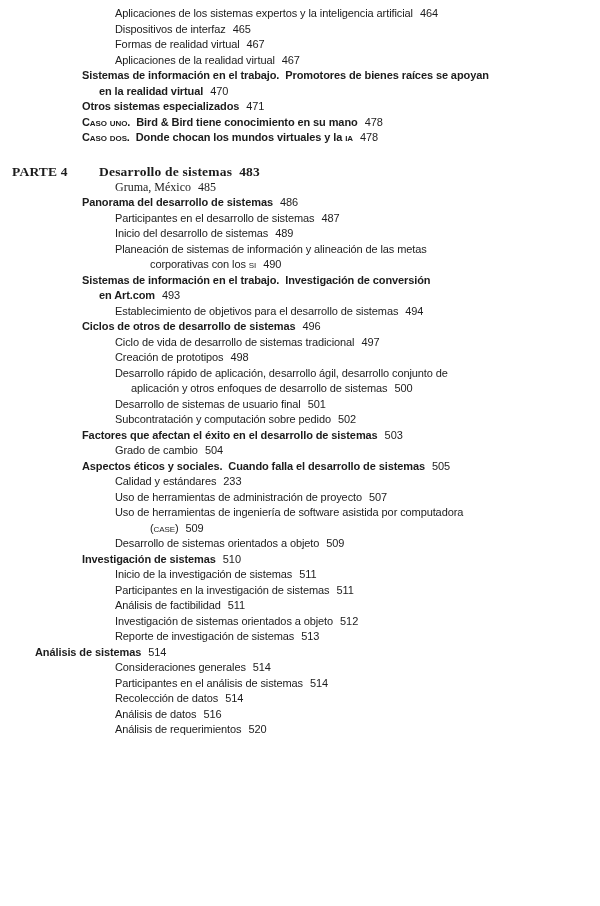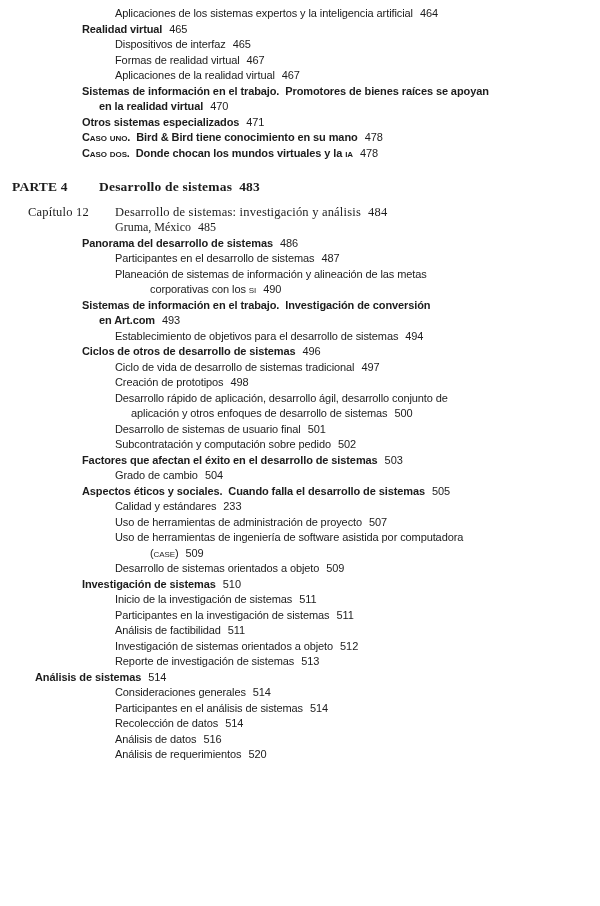--- a/index.html
+++ b/index.html
@@ -34,42 +34,37 @@
   .row.part { font-weight: bold; font-size: 13.5px; line-height: 17px; padding-left: 12px; }
   .row.chapter { font-size: 12.5px; line-height: 16px; }
   .row.part .lab, .row.chapter .lab { width: 87px; flex: 0 0 87px; }
 </style>
 </head>
 <body>
 
 <div class="page">
   <div class="toc" id="toc">
       <div class="row" style="padding-left: 115px;"><span class="txt"><span>Aplicaciones de los sistemas expertos y la inteligencia artificial</span></span><span class="pg">464</span></div>
-      <div class="row b" style="padding-left: 82px;"><span class="txt"><span>Realidad virtual</span></span><span class="pg">465</span></div>
       <div class="row" style="padding-left: 115px;"><span class="txt"><span>Dispositivos de interfaz</span></span><span class="pg">465</span></div>
       <div class="row" style="padding-left: 115px;"><span class="txt"><span>Formas de realidad virtual</span></span><span class="pg">467</span></div>
       <div class="row" style="padding-left: 115px;"><span class="txt"><span>Aplicaciones de la realidad virtual</span></span><span class="pg">467</span></div>
       <div class="row b" style="padding-left: 82px;"><span class="txt"><span>Sistemas de información en el trabajo.&nbsp; Promotores de bienes raíces se apoyan</span></span></div>
       <div class="row b" style="padding-left: 99px;"><span class="txt"><span>en la realidad virtual</span></span><span class="pg">470</span></div>
       <div class="row b" style="padding-left: 82px;"><span class="txt"><span>Otros sistemas especializados</span></span><span class="pg">471</span></div>
       <div class="row b" style="padding-left: 82px;"><span class="txt"><span class="sc">Caso uno.</span><span>&nbsp; Bird &amp; Bird tiene conocimiento en su mano</span></span><span class="pg">478</span></div>
       <div class="row b" style="padding-left: 82px;"><span class="txt"><span class="sc">Caso dos.</span><span>&nbsp; Donde chocan los mundos virtuales y la </span><span class="sc">ia</span></span><span class="pg">478</span></div>
       <div class="row part" style="margin-top: 17px;">
         <span class="lab">PARTE 4</span>
         <span class="txt"><span>Desarrollo de sistemas</span></span>
         <span class="pg">483</span>
       </div>
-      <div class="row chapter" style="margin-top: 9px;">
-        <span class="lab">Capítulo 12</span>
-        <span class="txt"><span>Desarrollo de sistemas: investigación y análisis</span></span>
-        <span class="pg">484</span>
-      </div>
       <div class="row serif" style="padding-left: 115px;"><span class="txt"><span>Gruma, México</span></span><span class="pg">485</span></div>
       <div class="row b" style="padding-left: 82px;"><span class="txt"><span>Panorama del desarrollo de sistemas</span></span><span class="pg">486</span></div>
       <div class="row" style="padding-left: 115px;"><span class="txt"><span>Participantes en el desarrollo de sistemas</span></span><span class="pg">487</span></div>
+      <div class="row" style="padding-left: 115px;"><span class="txt"><span>Inicio del desarrollo de sistemas</span></span><span class="pg">489</span></div>
       <div class="row" style="padding-left: 115px;"><span class="txt"><span>Planeación de sistemas de información y alineación de las metas</span></span></div>
       <div class="row" style="padding-left: 150px;"><span class="txt"><span>corporativas con los </span><span class="sc">si</span></span><span class="pg">490</span></div>
       <div class="row b" style="padding-left: 82px;"><span class="txt"><span>Sistemas de información en el trabajo.&nbsp; Investigación de conversión</span></span></div>
       <div class="row b" style="padding-left: 99px;"><span class="txt"><span>en Art.com</span></span><span class="pg">493</span></div>
       <div class="row" style="padding-left: 115px;"><span class="txt"><span>Establecimiento de objetivos para el desarrollo de sistemas</span></span><span class="pg">494</span></div>
       <div class="row b" style="padding-left: 82px;"><span class="txt"><span>Ciclos de otros de desarrollo de sistemas</span></span><span class="pg">496</span></div>
       <div class="row" style="padding-left: 115px;"><span class="txt"><span>Ciclo de vida de desarrollo de sistemas tradicional</span></span><span class="pg">497</span></div>
       <div class="row" style="padding-left: 115px;"><span class="txt"><span>Creación de prototipos</span></span><span class="pg">498</span></div>
       <div class="row" style="padding-left: 115px;"><span class="txt"><span>Desarrollo rápido de aplicación, desarrollo ágil, desarrollo conjunto de</span></span></div>
       <div class="row" style="padding-left: 131px;"><span class="txt"><span>aplicación y otros enfoques de desarrollo de sistemas</span></span><span class="pg">500</span></div>

